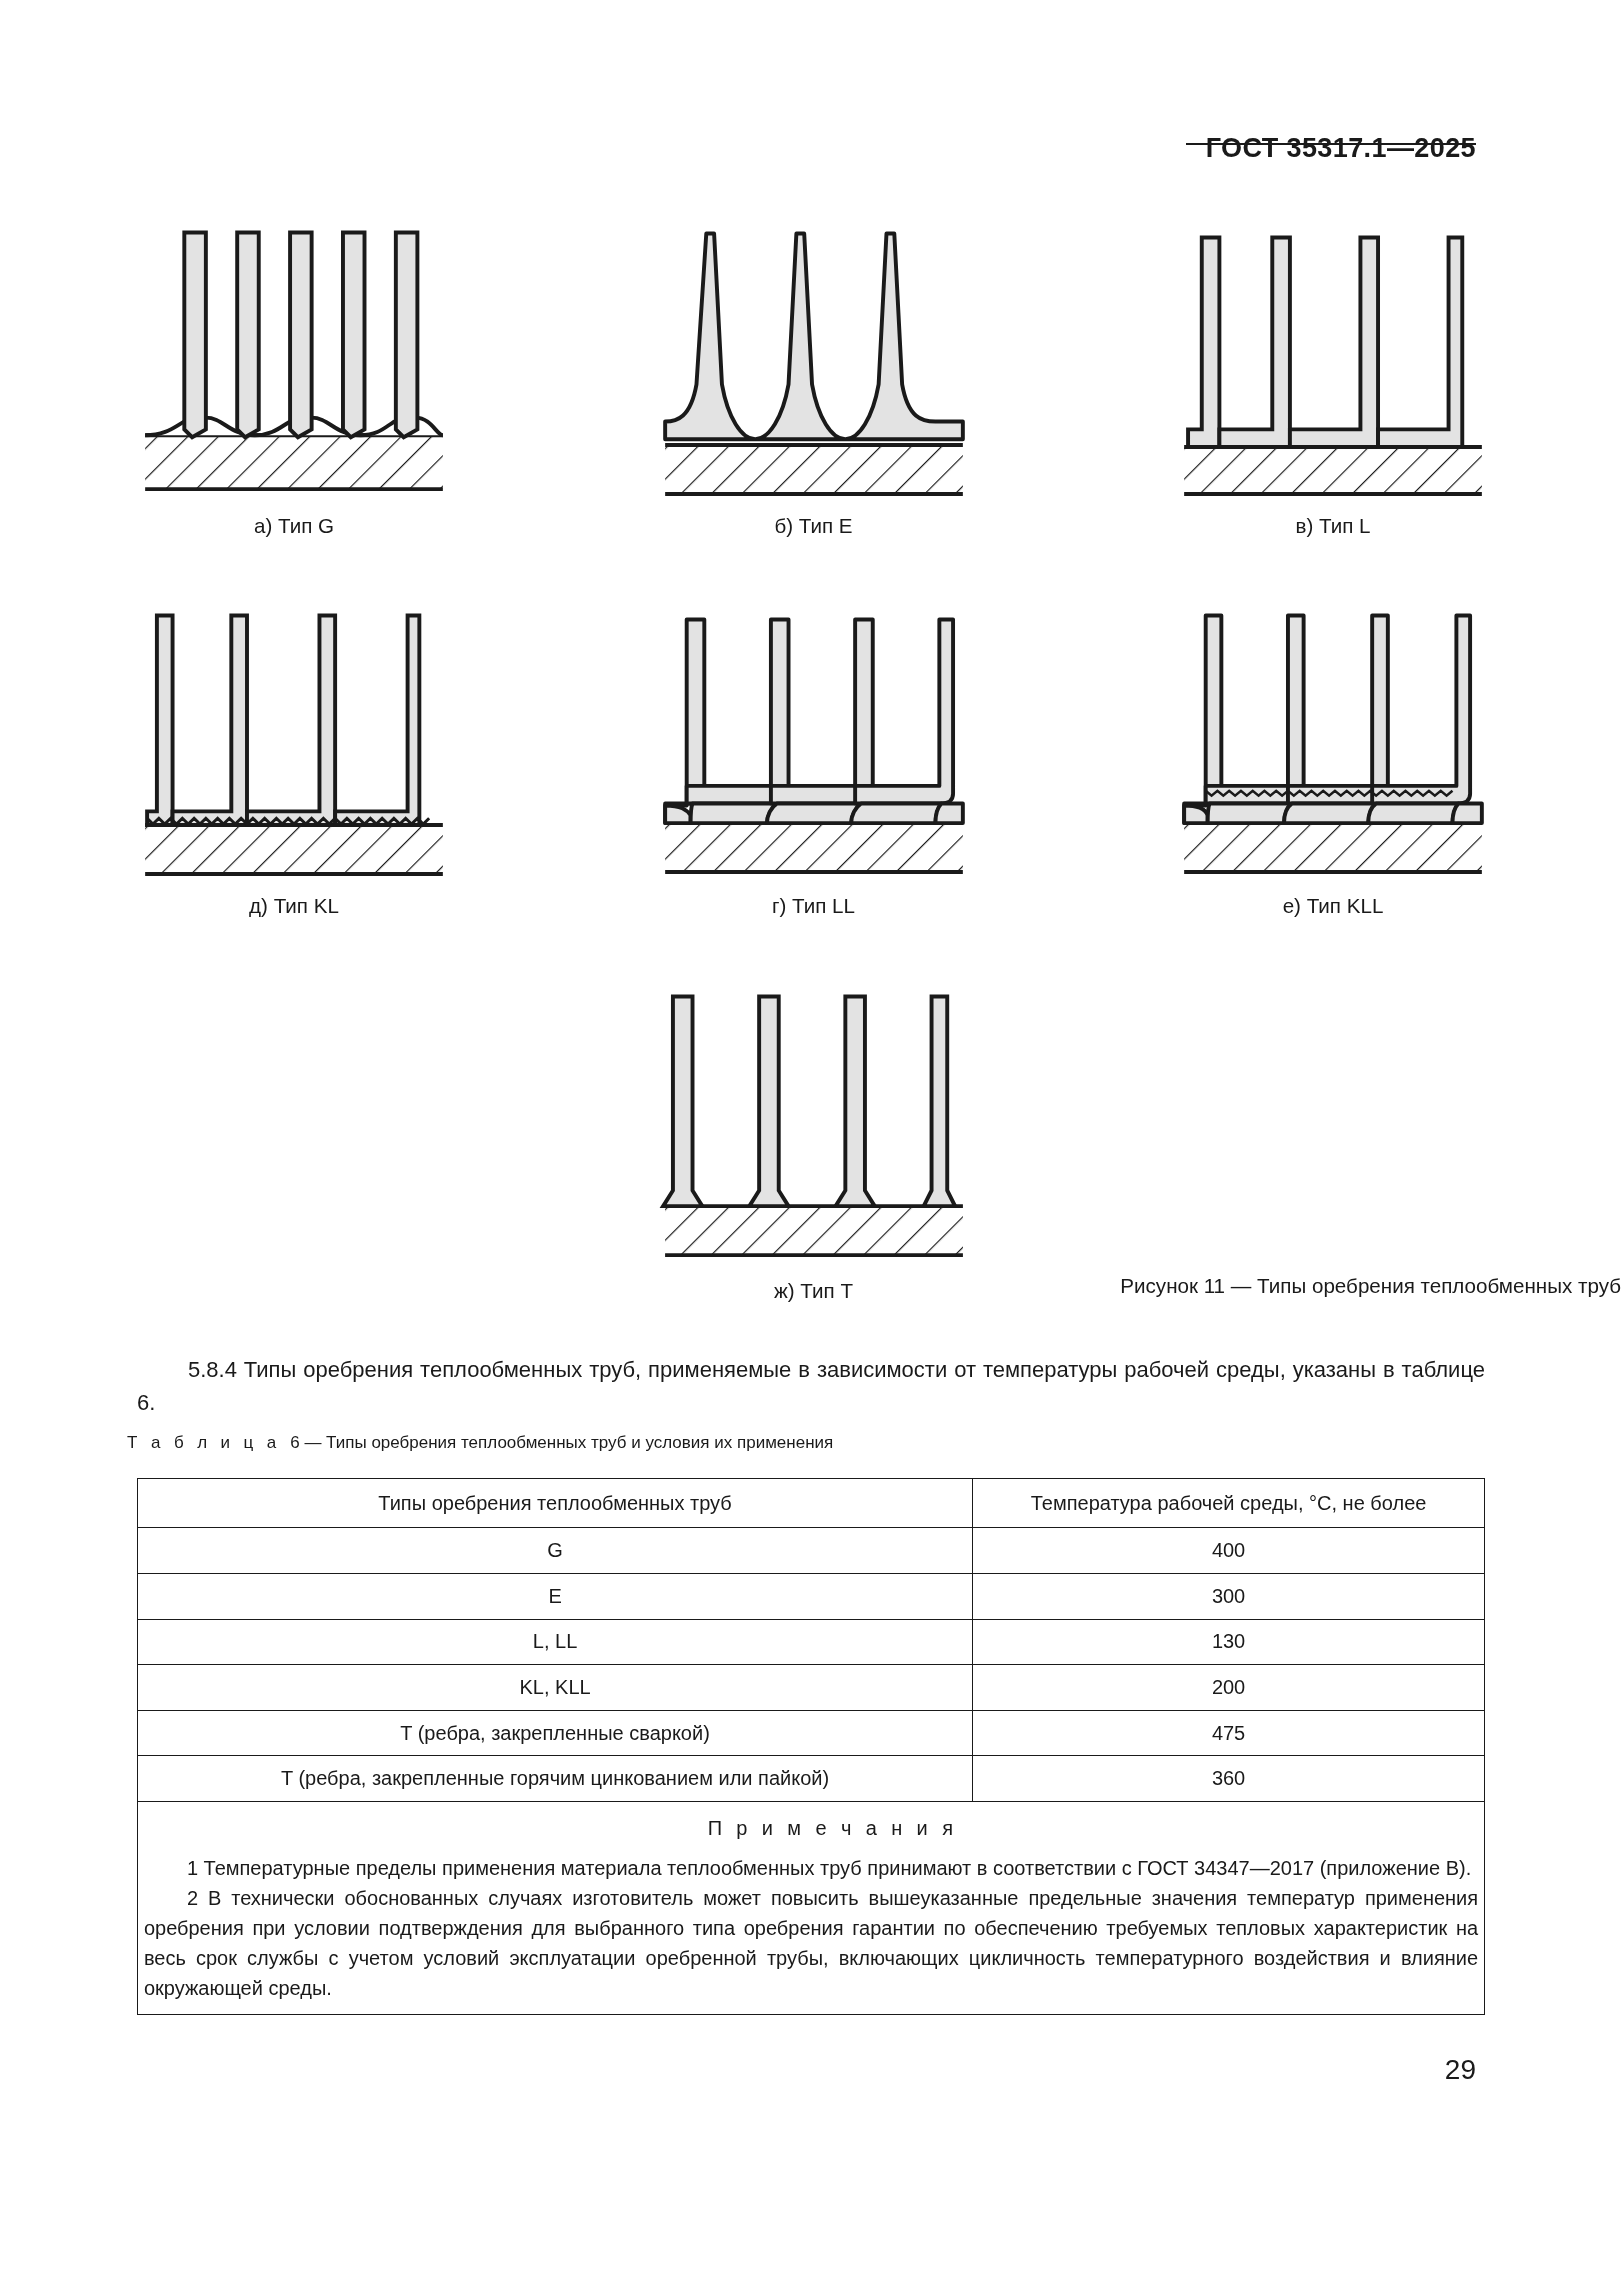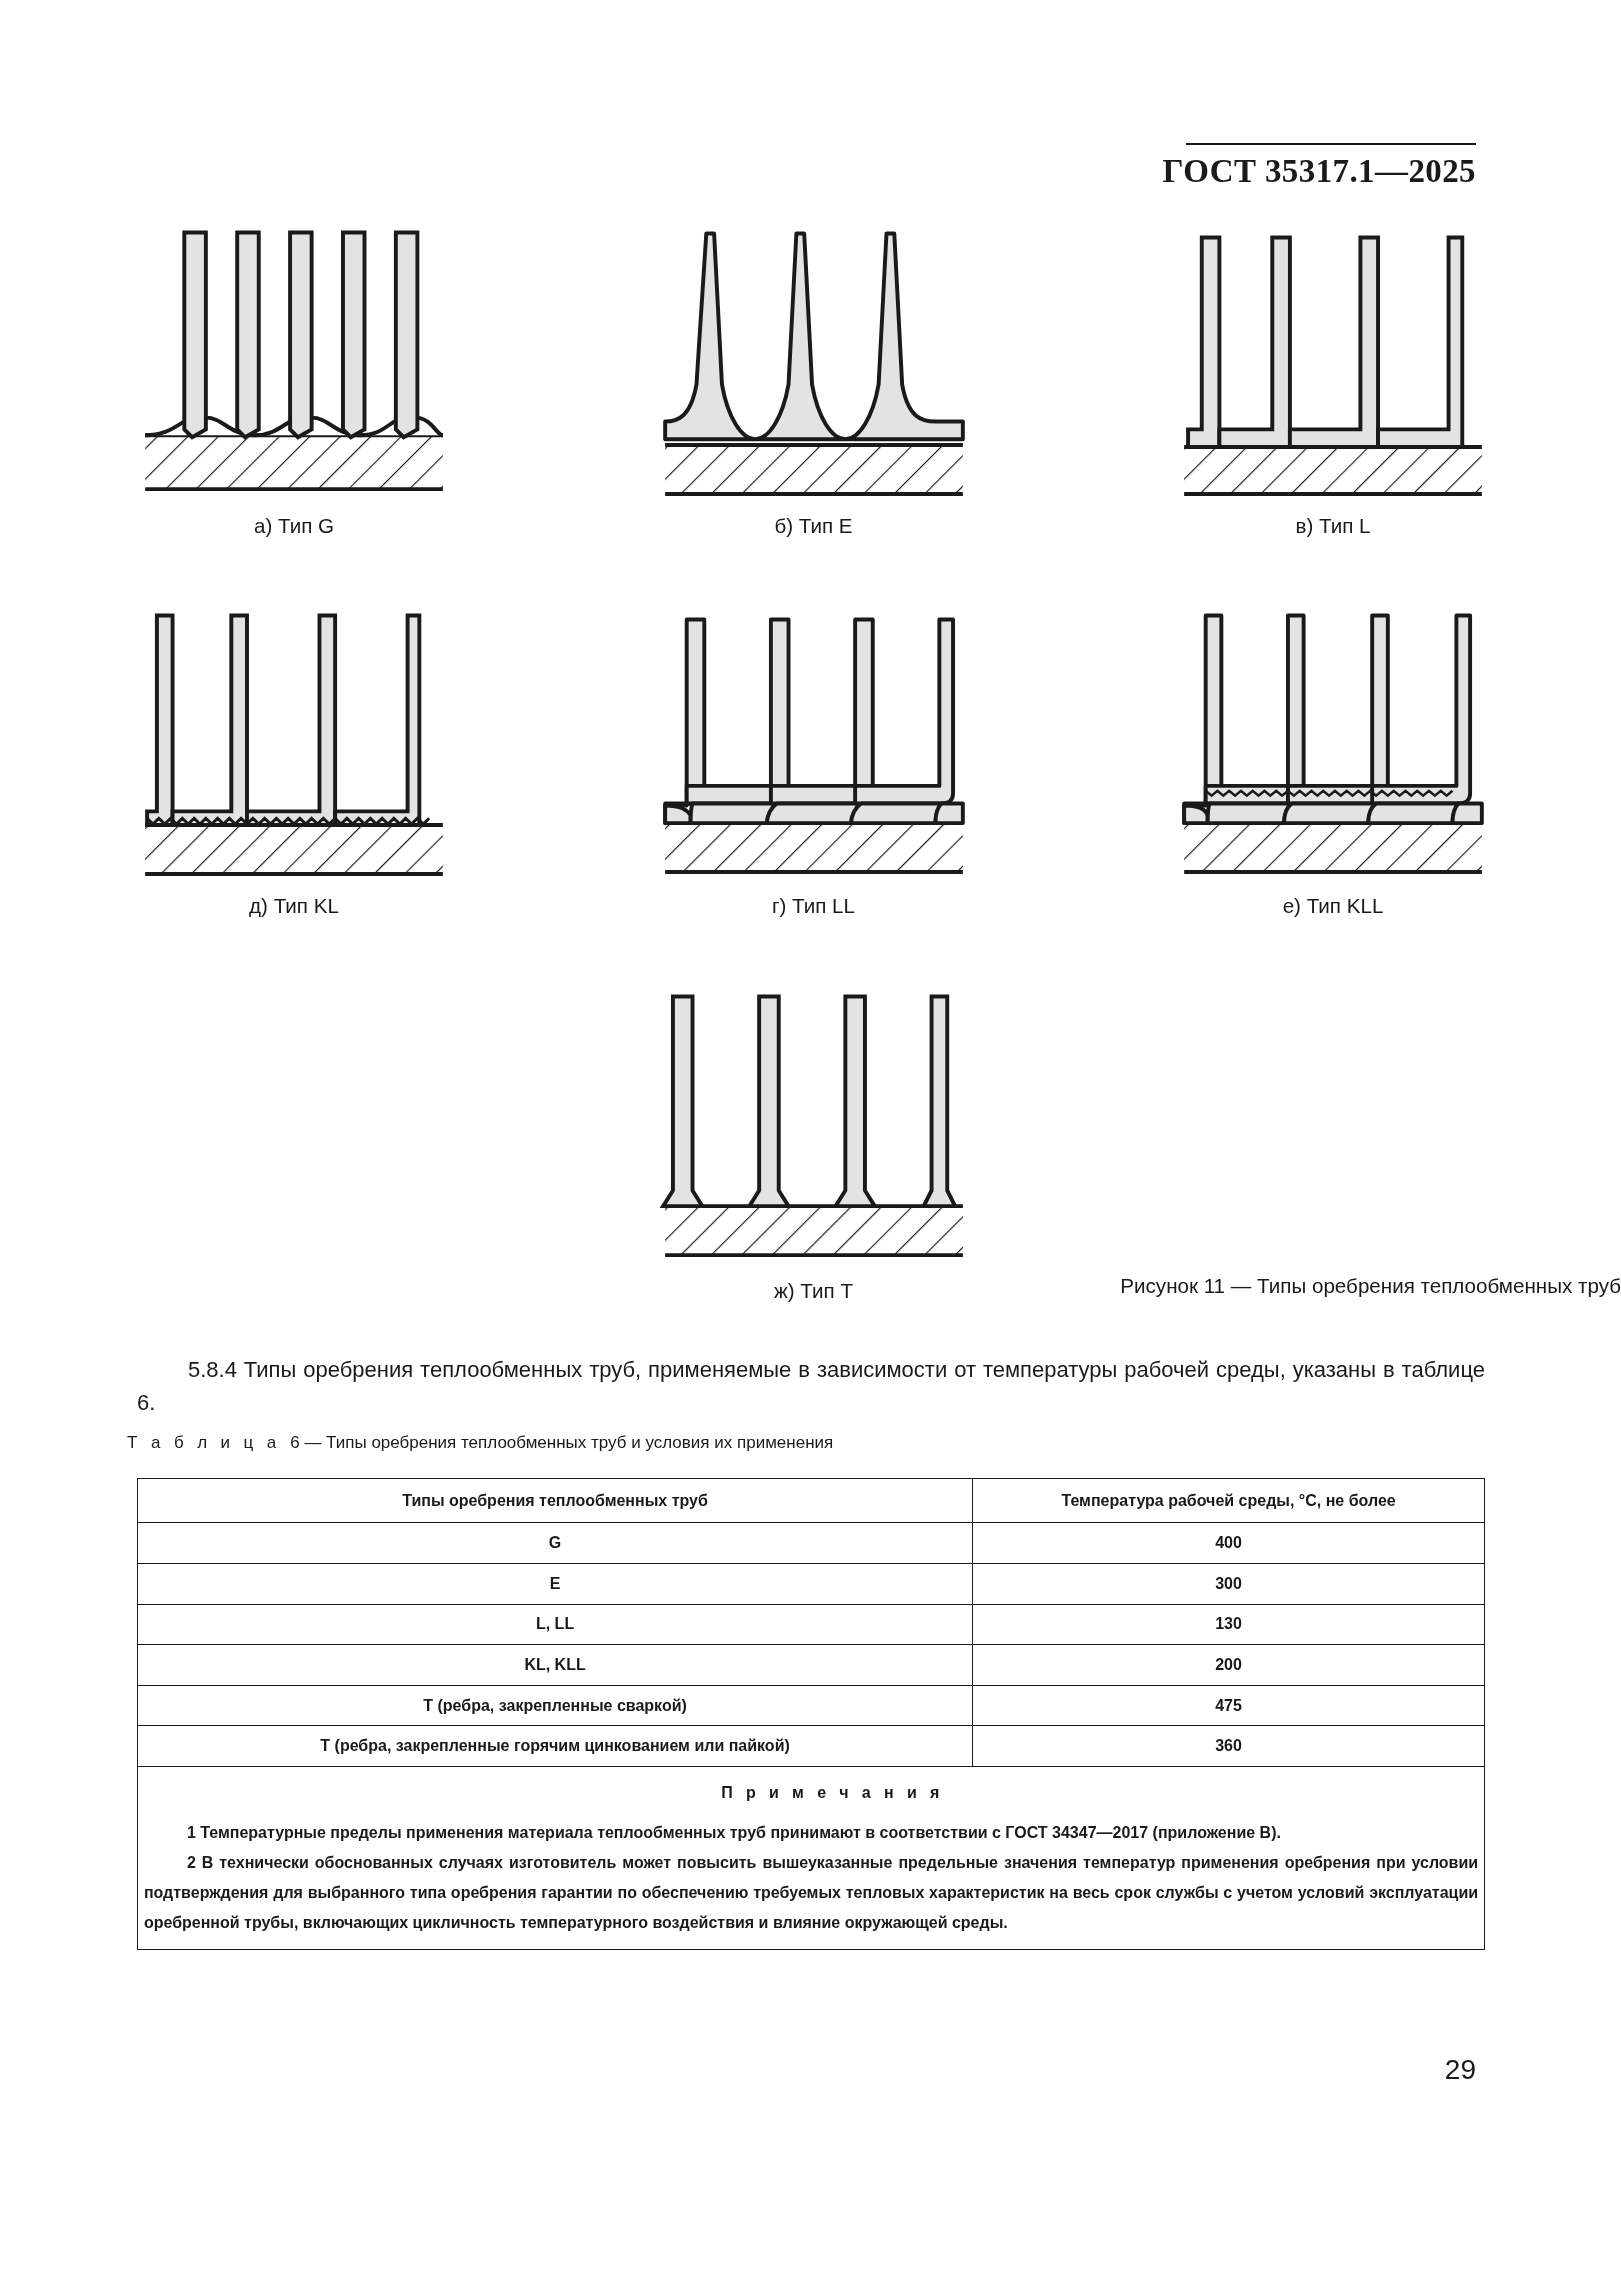--- a/index.html
+++ b/index.html
@@ -18,27 +18,26 @@
   .page {
     position: absolute;
     inset: 0;
     width: 1621px;
     height: 2293px;
   }
 
   
   .header {
     position: absolute;
-    top: 153px;
+    top: 133px;
     right: 145px;
-    font-size: 33px;
+    font-size: 27px;
     font-weight: bold;
     letter-spacing: 0.4px;
     white-space: nowrap;
-    font-family: Liberation Serif, serif;
   }
   .header-rule {
     position: absolute;
     top: 143px;
     right: 145px;
     width: 290px;
     height: 0;
     border-top: 2.5px solid #1a1a1a;
   }
 
@@ -111,22 +110,22 @@
     width: 1348px;
   }
   table.t6 {
     border-collapse: collapse;
     width: 100%;
     table-layout: fixed;
   }
   table.t6 th, table.t6 td {
     border: 1.6px solid #1a1a1a;
     text-align: center;
-    font-size: 16px;
-    font-weight: bold;
+    font-size: 20px;
+    font-weight: normal;
     padding: 10.8px 5.9px;
   }
   table.t6 th { padding: 12.7px 5.9px; }
   table.t6 col.c1 { width: 62%; }
   table.t6 col.c2 { width: 38%; }
 
   td.notes {
     text-align: left;
     padding: 13.7px 19.6px 19.6px 19.6px;
     font-size: 20.6px;

